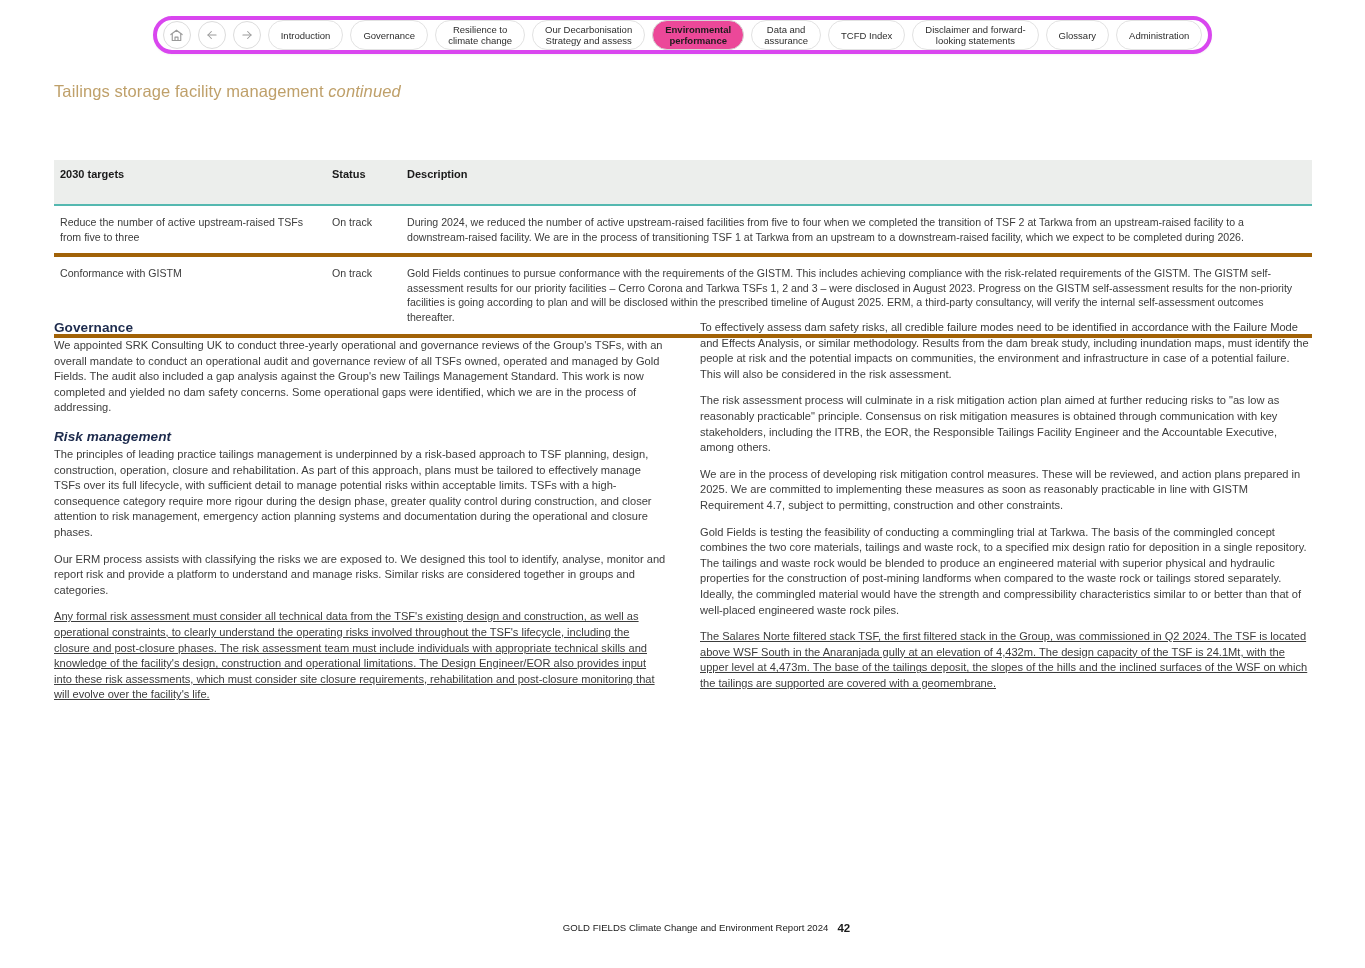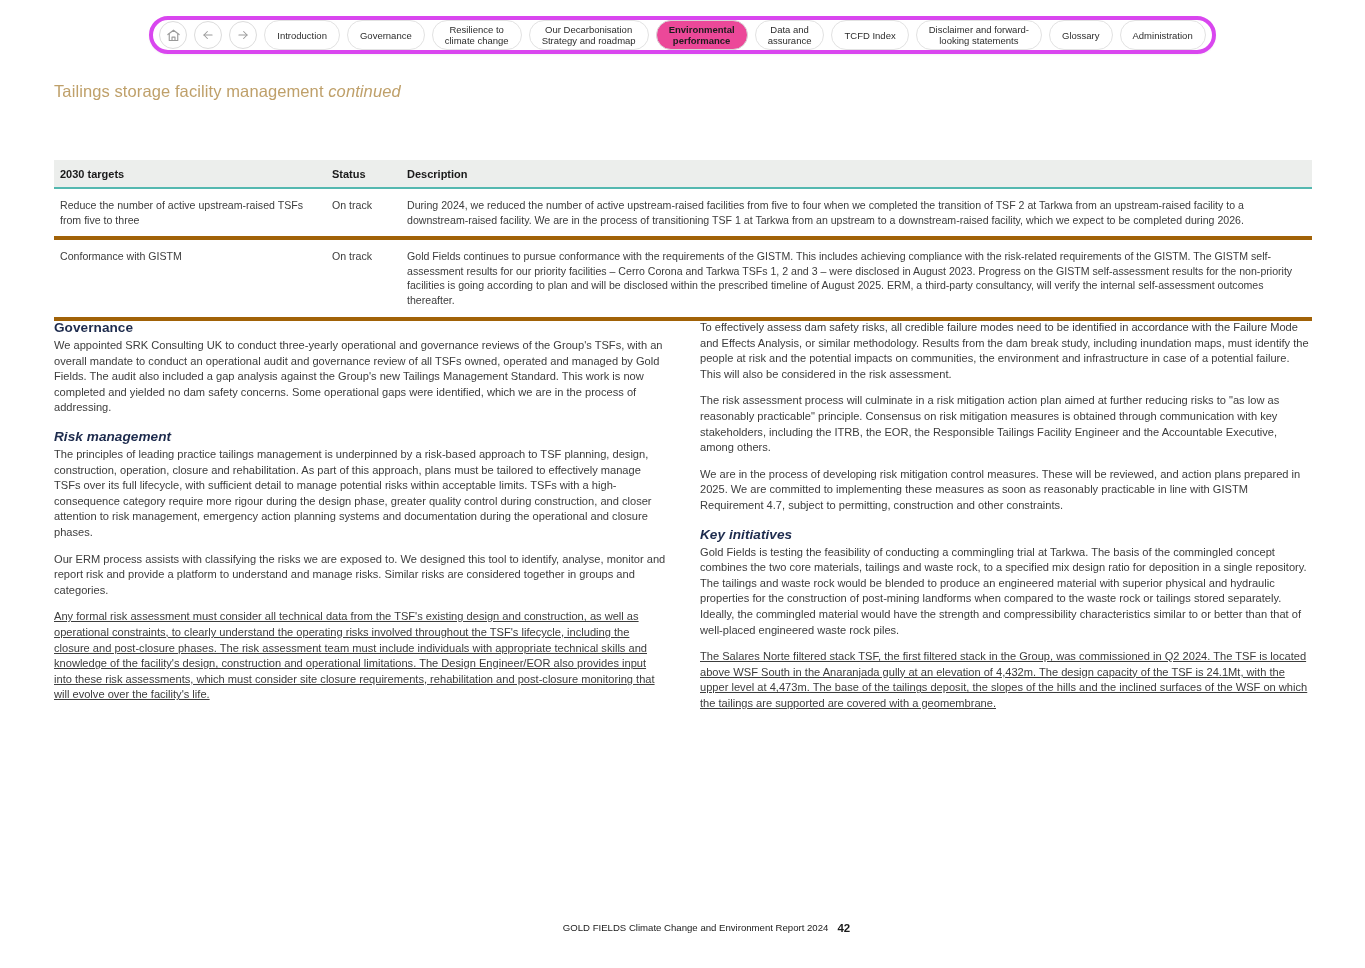--- a/index.html
+++ b/index.html
@@ -96,21 +96,21 @@
     width: 1258px;
     border-collapse: collapse;
     font-size: 10.6px;
   }
   .targets-table thead th {
     background: #eceeec;
     text-align: left;
     font-weight: bold;
     font-size: 11px;
     color: #1a1a1a;
-    padding: 8px 4px 7px 6px;
+    padding: 8px 4px 24px 6px;
     border-bottom: 2px solid #54b8b0;
   }
   .targets-table td {
     vertical-align: top;
     padding: 9px 10px 9px 6px;
     border-bottom: 4px solid #a16207;
     line-height: 14.6px;
     color: #3c3c3c;
   }
   .col-target { width: 272px; }
@@ -196,21 +196,21 @@
             <path d="M13 6l6 6-6 6"></path>
         </svg>
       </span>
     </div>
 
     <div class="nav-pill">Introduction</div>
     <div class="nav-pill">Governance</div>
     <div class="nav-pill">Resilience to
 climate change</div>
     <div class="nav-pill">Our Decarbonisation
-Strategy and roadmap</div>
+Strategy and assess</div>
     <div class="nav-pill active">Environmental
 performance</div>
     <div class="nav-pill">Data and
 assurance</div>
     <div class="nav-pill">TCFD Index</div>
     <div class="nav-pill">Disclaimer and forward-
 looking statements</div>
     <div class="nav-pill">Glossary</div>
     <div class="nav-pill">Administration</div>
   </div>
@@ -253,21 +253,20 @@
     <p>The principles of leading practice tailings management is underpinned by a risk-based approach to TSF planning, design, construction, operation, closure and rehabilitation. As part of this approach, plans must be tailored to effectively manage TSFs over its full lifecycle, with sufficient detail to manage potential risks within acceptable limits. TSFs with a high-consequence category require more rigour during the design phase, greater quality control during construction, and closer attention to risk management, emergency action planning systems and documentation during the operational and closure phases.</p>
     <p>Our ERM process assists with classifying the risks we are exposed to. We designed this tool to identify, analyse, monitor and report risk and provide a platform to understand and manage risks. Similar risks are considered together in groups and categories.</p>
     <p>Any formal risk assessment must consider all technical data from the TSF's existing design and construction, as well as operational constraints, to clearly understand the operating risks involved throughout the TSF's lifecycle, including the closure and post-closure phases. The risk assessment team must include individuals with appropriate technical skills and knowledge of the facility's design, construction and operational limitations. The Design Engineer/EOR also provides input into these risk assessments, which must consider site closure requirements, rehabilitation and post-closure monitoring that will evolve over the facility's life.</p>
   </div>
 
   <div class="col">
     <p>To effectively assess dam safety risks, all credible failure modes need to be identified in accordance with the Failure Mode and Effects Analysis, or similar methodology. Results from the dam break study, including inundation maps, must identify the people at risk and the potential impacts on communities, the environment and infrastructure in case of a potential failure. This will also be considered in the risk assessment.</p>
     <p>The risk assessment process will culminate in a risk mitigation action plan aimed at further reducing risks to "as low as reasonably practicable" principle. Consensus on risk mitigation measures is obtained through communication with key stakeholders, including the ITRB, the EOR, the Responsible Tailings Facility Engineer and the Accountable Executive, among others.</p>
     <p>We are in the process of developing risk mitigation control measures. These will be reviewed, and action plans prepared in 2025. We are committed to implementing these measures as soon as reasonably practicable in line with GISTM Requirement 4.7, subject to permitting, construction and other constraints.</p>
 
-    <h2 class="spaced">Key initiatives</h2>
     <p>Gold Fields is testing the feasibility of conducting a commingling trial at Tarkwa. The basis of the commingled concept combines the two core materials, tailings and waste rock, to a specified mix design ratio for deposition in a single repository. The tailings and waste rock would be blended to produce an engineered material with superior physical and hydraulic properties for the construction of post-mining landforms when compared to the waste rock or tailings stored separately. Ideally, the commingled material would have the strength and compressibility characteristics similar to or better than that of well-placed engineered waste rock piles.</p>
     <p>The Salares Norte filtered stack TSF, the first filtered stack in the Group, was commissioned in Q2 2024. The TSF is located above WSF South in the Anaranjada gully at an elevation of 4,432m. The design capacity of the TSF is 24.1Mt, with the upper level at 4,473m. The base of the tailings deposit, the slopes of the hills and the inclined surfaces of the WSF on which the tailings are supported are covered with a geomembrane.</p>
   </div>
 
 </div>
 
 <div class="footer">
   <span>GOLD FIELDS Climate Change and Environment Report 2024</span><span class="pagenum">42</span>
 </div>
 

